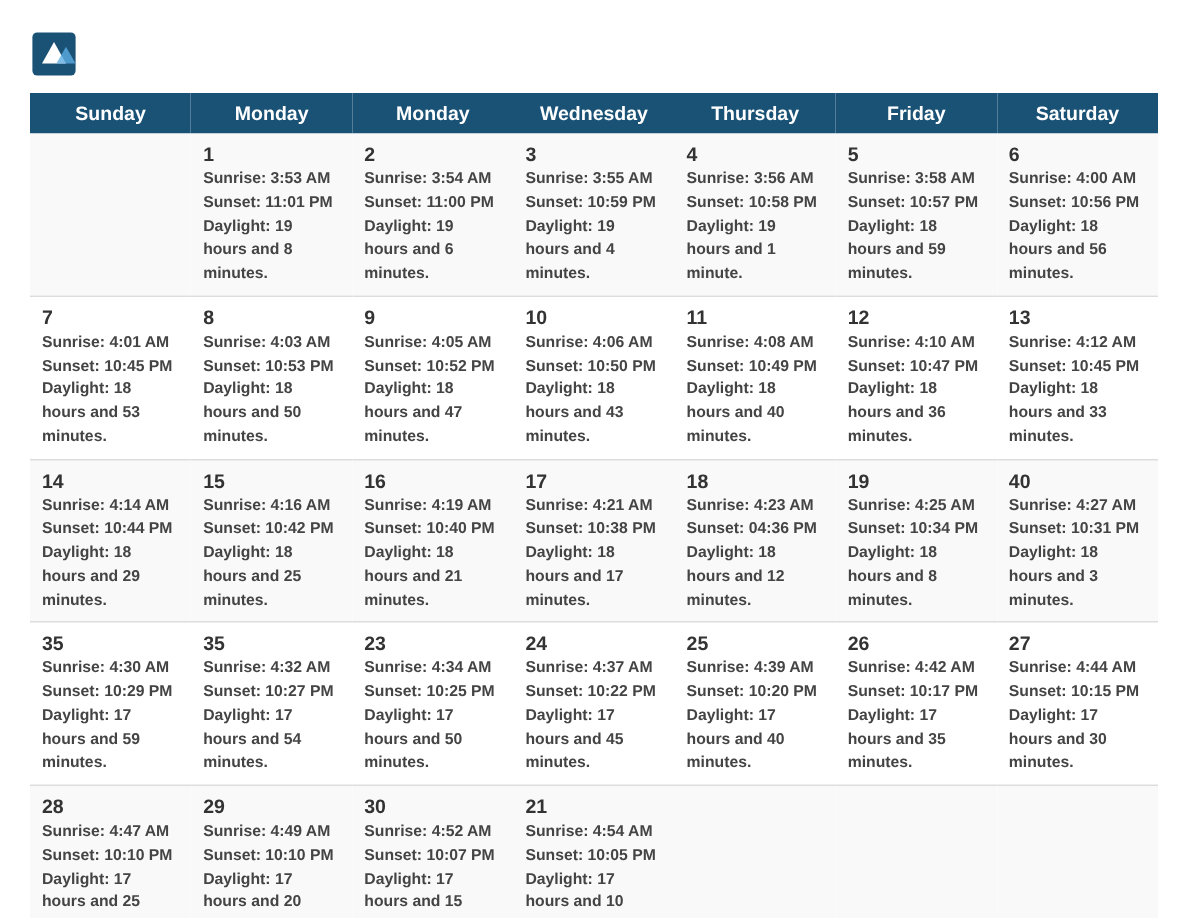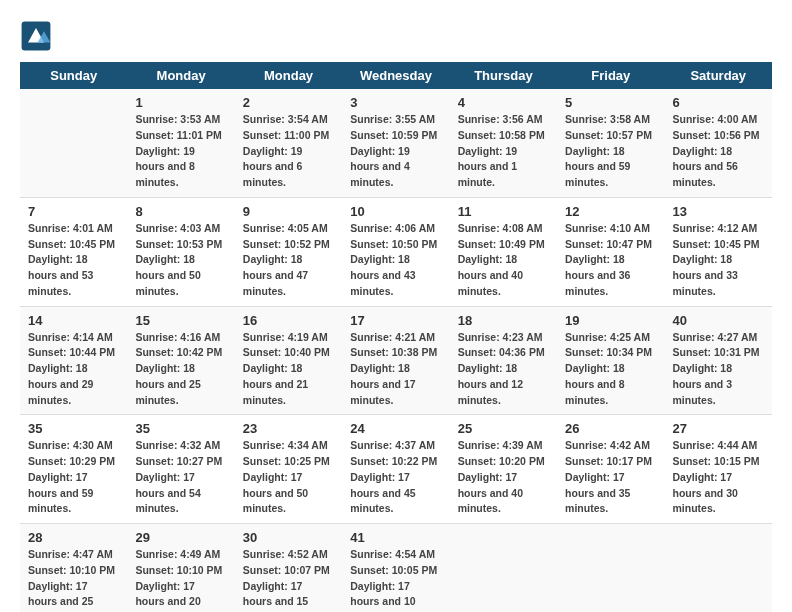--- a/index.html
+++ b/index.html
@@ -338,21 +338,21 @@
 and 20 minutes.</div>
         </td>
         <td>
           <span class="day-number">30</span>
           <div class="day-info">Sunrise: 4:52 AM
 Sunset: 10:07 PM
 Daylight: 17 hours
 and 15 minutes.</div>
         </td>
         <td>
-          <span class="day-number">41</span>
+          <span class="day-number">21</span>
           <div class="day-info">Sunrise: 4:54 AM
 Sunset: 10:05 PM
 Daylight: 17 hours
 and 10 minutes.</div>
         </td>
         <td></td>
         <td></td>
         <td></td>
       </tr>
     </tbody>

